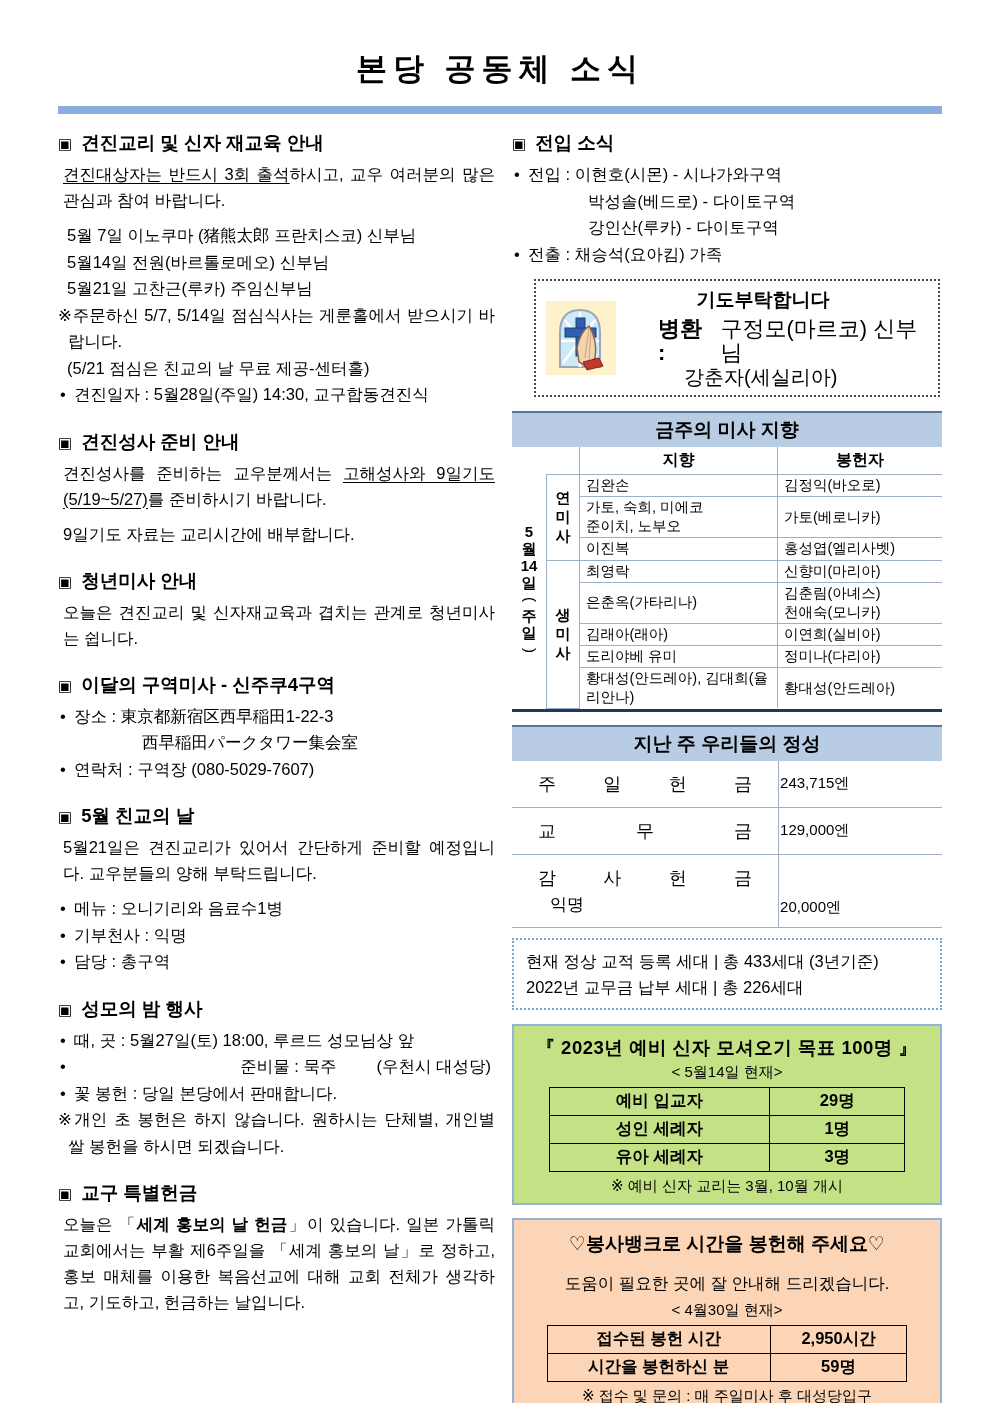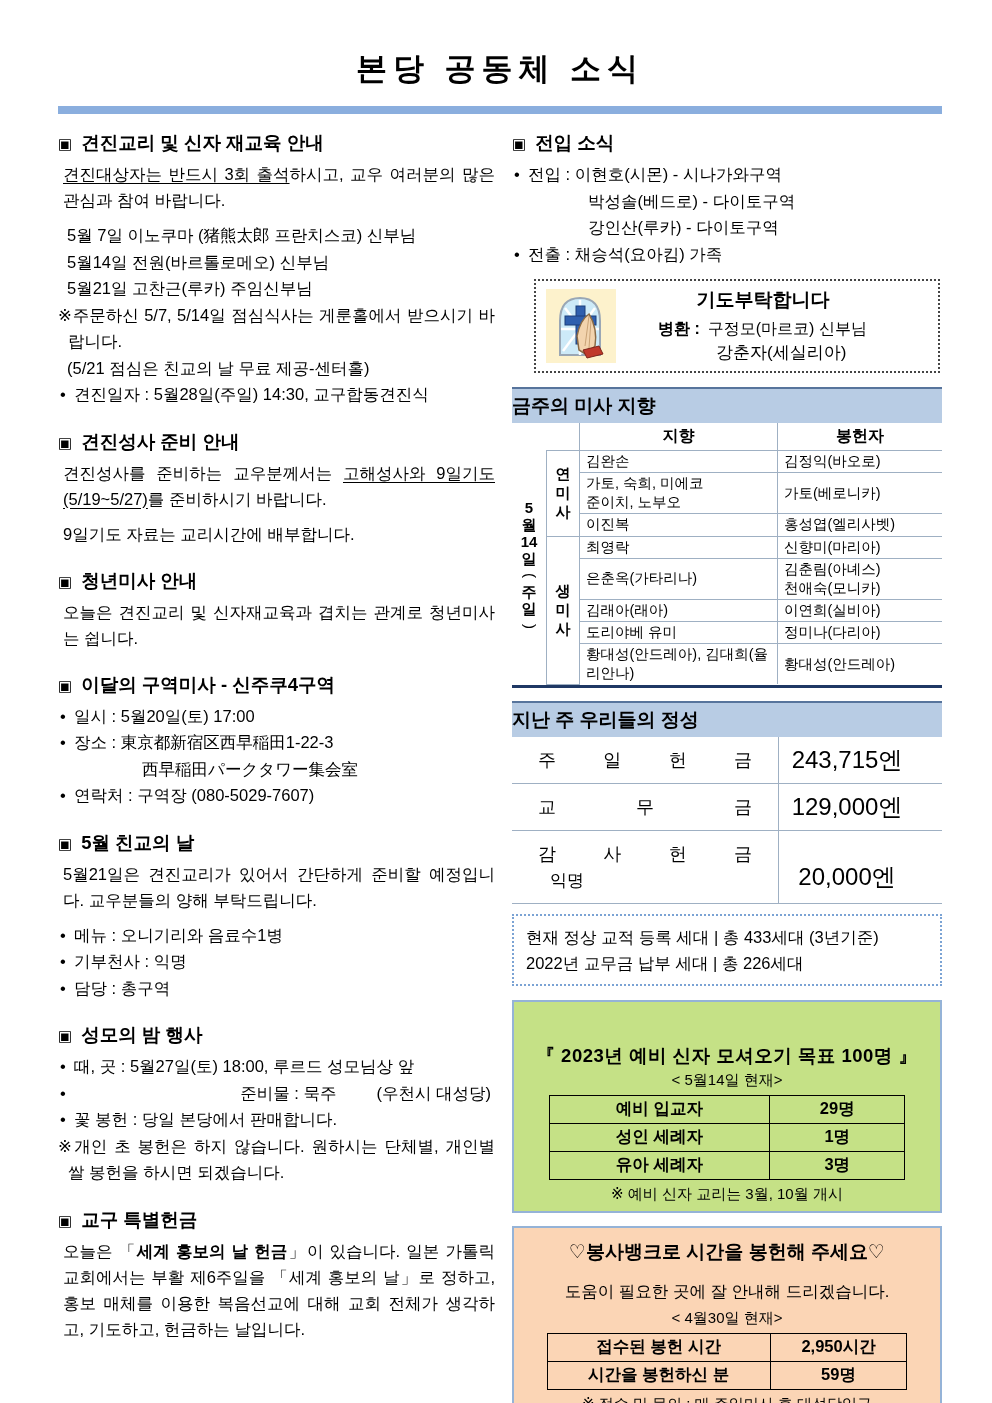--- a/index.html
+++ b/index.html
@@ -23,50 +23,50 @@
   .subline{padding-left:9px;line-height:26.5px;}
   .xline{padding-left:10px;text-indent:-10px;line-height:26.5px;text-align:justify;}
   .cont-jp{padding-left:84px;line-height:26.5px;}
   .cont-r{padding-left:76px;line-height:26.5px;}
   .split{display:flex;justify-content:flex-end;padding-right:4px;gap:40px;}
 
   
   .prayer-box{margin:12px 2px 14px 22px;border:2px dotted #454545;padding:6px 10px;display:flex;gap:12px;align-items:center;}
   .prayer-text{flex:1;}
   .prayer-title{font-weight:bold;font-size:19px;text-align:center;margin:0 30px 4px 0;}
-  .prayer-line{font-size:16px;line-height:24px;margin-left:30px;display:flex;gap:8px;}
-  .prayer-line2{font-size:17px;line-height:24px;margin-left:88px;}
+  .prayer-line{font-size:22px;line-height:24px;margin-left:30px;display:flex;gap:8px;}
+  .prayer-line2{font-size:20px;line-height:24px;margin-left:56px;}
 
   
-  .tbl-title{background:#b8cce4;border-top:2px solid #57749c;text-align:left;font-weight:bold;font-size:19px;padding:4px 0;}
+  .tbl-title{background:#b8cce4;border-top:2px solid #57749c;text-align:center;font-weight:bold;font-size:19px;padding:4px 0;}
   .mass{margin-top:7px;border-bottom:3px solid #1f3864;}
   .mass table{width:100%;border-collapse:collapse;font-size:14.5px;}
   .mass th{font-size:16px;font-weight:bold;padding:3px 0;border-left:1px solid #9fb0c3;border-bottom:1px solid #9fb0c3;}
   .mass td{border:1px solid #9fb0c3;padding:1px 6px;vertical-align:middle;line-height:1.32;}
   .mass tr:last-child td{border-bottom:none;}
   .blank{border:none !important;}
   .c-date{width:30px;border-left:none !important;border-top:none !important;border-bottom:none !important;text-align:center;font-weight:bold;font-size:15px;padding:0 2px !important;}
   .c-date div{line-height:1.12;}
   .c-date .rot{display:inline-block;transform:rotate(90deg);font-weight:normal;}
   .c-cat{width:28px;text-align:center;font-weight:bold;font-size:15px;padding:0 2px !important;}
   .c-cat div{line-height:1.25;}
   .c-off{width:152px;border-right:none !important;}
 
   .jeongseong{margin-top:13px;border-bottom:1px solid #9fb0c3;}
   .jeongseong table{width:100%;border-collapse:collapse;}
   .jeongseong td{vertical-align:middle;}
   .jeongseong tr + tr td{border-top:1px solid #9fb0c3;}
   .j-label{width:62%;font-size:18px;padding:11px 26px;text-align:justify;text-align-last:justify;border-right:1px solid #9fb0c3;}
   .j-label .sub{text-align:left;text-align-last:left;padding-left:12px;font-size:17px;margin-top:3px;}
-  .j-value{text-align:center;padding-right:28px;font-size:24px;margin-top:28px;}
+  .j-value{text-align:left;padding-right:28px;font-size:15px;margin-top:28px;}
 
   .stats-box{margin:10px 0 14px;border:2px dotted #7ba3d4;padding:8px 12px;font-size:16.5px;line-height:26px;}
 
   .green-box{border:2px solid #95b3d7;background:#c5e186;padding:9px 8px 7px;margin-top:2px;}
-  .gb-title{font-weight:bold;font-size:18.5px;text-align:center;letter-spacing:0.5px;margin-top:32px;}
+  .gb-title{font-weight:bold;font-size:18.5px;text-align:center;letter-spacing:0.5px;}
   .gb-sub{font-size:15px;text-align:center;margin:3px 0 5px;}
   .box-table{width:87%;margin:0 auto;border-collapse:collapse;}
   .box-table td{border:1.5px solid #000;font-weight:bold;text-align:center;font-size:16.5px;padding:2.5px 4px;}
   .box-table .k{width:62%;}
   .gb-foot{font-size:15px;text-align:center;margin-top:5px;}
 
   .peach-box{border:2px solid #95b3d7;background:#fbd5b5;padding:11px 8px 8px;margin-top:13px;}
   .pb-title{font-weight:bold;font-size:19px;text-align:center;}
   .pb-sub{font-size:16.5px;text-align:center;margin-top:16px;}
   .pb-date{font-size:15px;text-align:center;margin:6px 0 5px;}
@@ -119,21 +119,20 @@
           <span>청년미사 안내</span>
         </div>
         <div class="para">오늘은 견진교리 및 신자재교육과 겹치는 관계로 청년미사는 쉽니다.</div>
       </div>
 
       <div class="section">
         <div class="sec-h">
           <span class="marker">▣</span>
           <span>이달의 구역미사 - 신주쿠4구역</span>
         </div>
-        <div class="bullet">일시 : 5월20일(토) 17:00</div>
         <div class="bullet">장소 : 東京都新宿区西早稲田1-22-3</div>
         <div class="cont-jp">西早稲田パークタワー集会室</div>
         <div class="bullet">연락처 : 구역장 (080-5029-7607)</div>
       </div>
 
       <div class="section">
         <div class="sec-h">
           <span class="marker">▣</span>
           <span>5월 친교의 날</span>
         </div>

